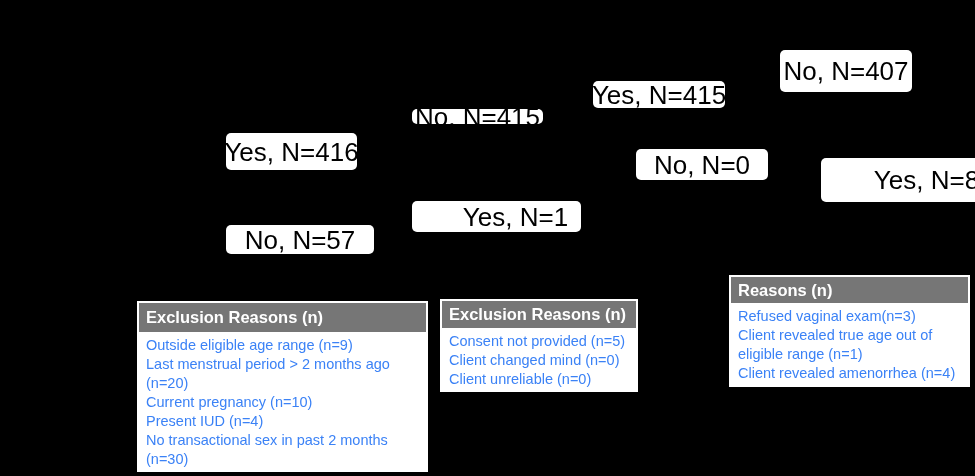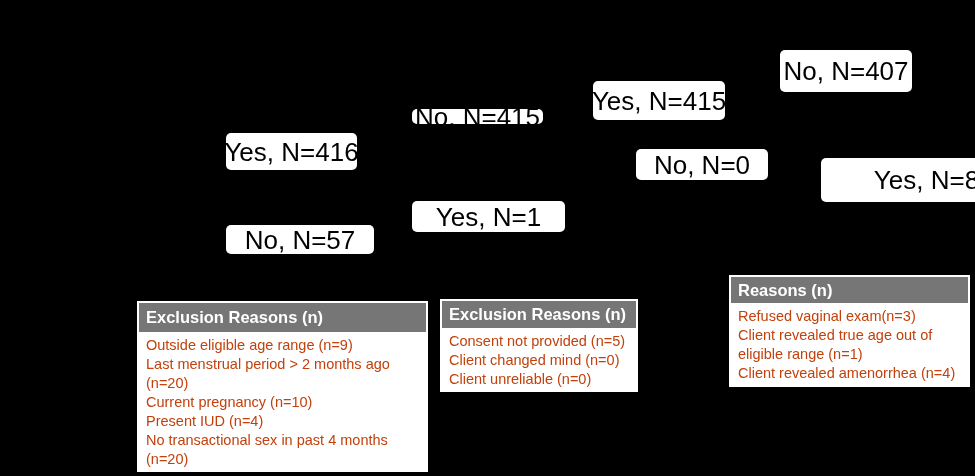--- a/index.html
+++ b/index.html
@@ -21,22 +21,22 @@
     align-items: center;
     justify-content: center;
     font-size: 26px;
     line-height: 1;
     white-space: nowrap;
   }
   #b-n473   { left: 43px;  top: 166px; width: 132px; height: 37px; font-size: 31px; }
   #b-yes416 { left: 226px; top: 133px; width: 131px; height: 37px; }
   #b-no57   { left: 226px; top: 225px; width: 148px; height: 29px; }
   #b-no415  { left: 412px; top: 109px; width: 131px; height: 15px; }
-  #b-yes1   { left: 412px; top: 201px; width: 153px; height: 31px; }
-  #b-yes415 { left: 593px; top: 81px;  width: 132px; height: 39px; }
+  #b-yes1   { left: 412px; top: 201px; width: 131px; height: 31px; padding-left: 38px; }
+  #b-yes415 { left: 593px; top: 81px;  width: 132px; height: 27px; }
   #b-no0    { left: 598px; top: 149px; width: 132px; height: 31px; margin-left: 38px; }
   #b-no407  { left: 780px; top: 50px;  width: 132px; height: 42px; }
   #b-yes8   { left: 821px; top: 158px; width: 131px; height: 44px; padding-left: 40px; }
 
   
   .panel {
     position: absolute;
     box-sizing: border-box;
     background: #ffffff;
     border: 2px solid #ffffff;
@@ -48,21 +48,21 @@
     font-weight: 700;
     font-size: 16.5px;
     padding: 12px 7px;
     box-sizing: border-box;
     display: flex;
     align-items: center;
   }
   .panel-body {
     box-sizing: border-box;
     padding: 4px 7px;
-    color: #c2410c;
+    color: #3b82f6;
     font-size: 14.5px;
     line-height: 19px;
   }
   #panel-left  { left: 137px; top: 301px; width: 291px; height: 171px; }
   #panel-left .panel-header { height: 29px; }
   #panel-middle { left: 440px; top: 299px; width: 198px; height: 93px; }
   #panel-middle .panel-header { height: 27px; }
   #panel-right { left: 729px; top: 275px; width: 241px; height: 112px; }
   #panel-right .panel-header { height: 26px; }
 </style>
@@ -80,21 +80,21 @@
   <div class="fbox" id="b-no407">No, N=407</div>
   <div class="fbox" id="b-yes8">Yes, N=8</div>
 
   <div class="panel" id="panel-left">
     <div class="panel-header">Exclusion Reasons (n)</div>
     <div class="panel-body">
       <div>Outside eligible age range (n=9)</div>
       <div>Last menstrual period &gt; 2 months ago (n=20)</div>
       <div>Current pregnancy (n=10)</div>
       <div>Present IUD (n=4)</div>
-      <div>No transactional sex in past 4 months (n=20)</div>
+      <div>No transactional sex in past 2 months (n=30)</div>
     </div>
   </div>
 
   <div class="panel" id="panel-middle">
     <div class="panel-header">Exclusion Reasons (n)</div>
     <div class="panel-body">
       <div>Consent not provided (n=5)</div>
       <div>Client changed mind (n=0)</div>
       <div>Client unreliable (n=0)</div>
     </div>

